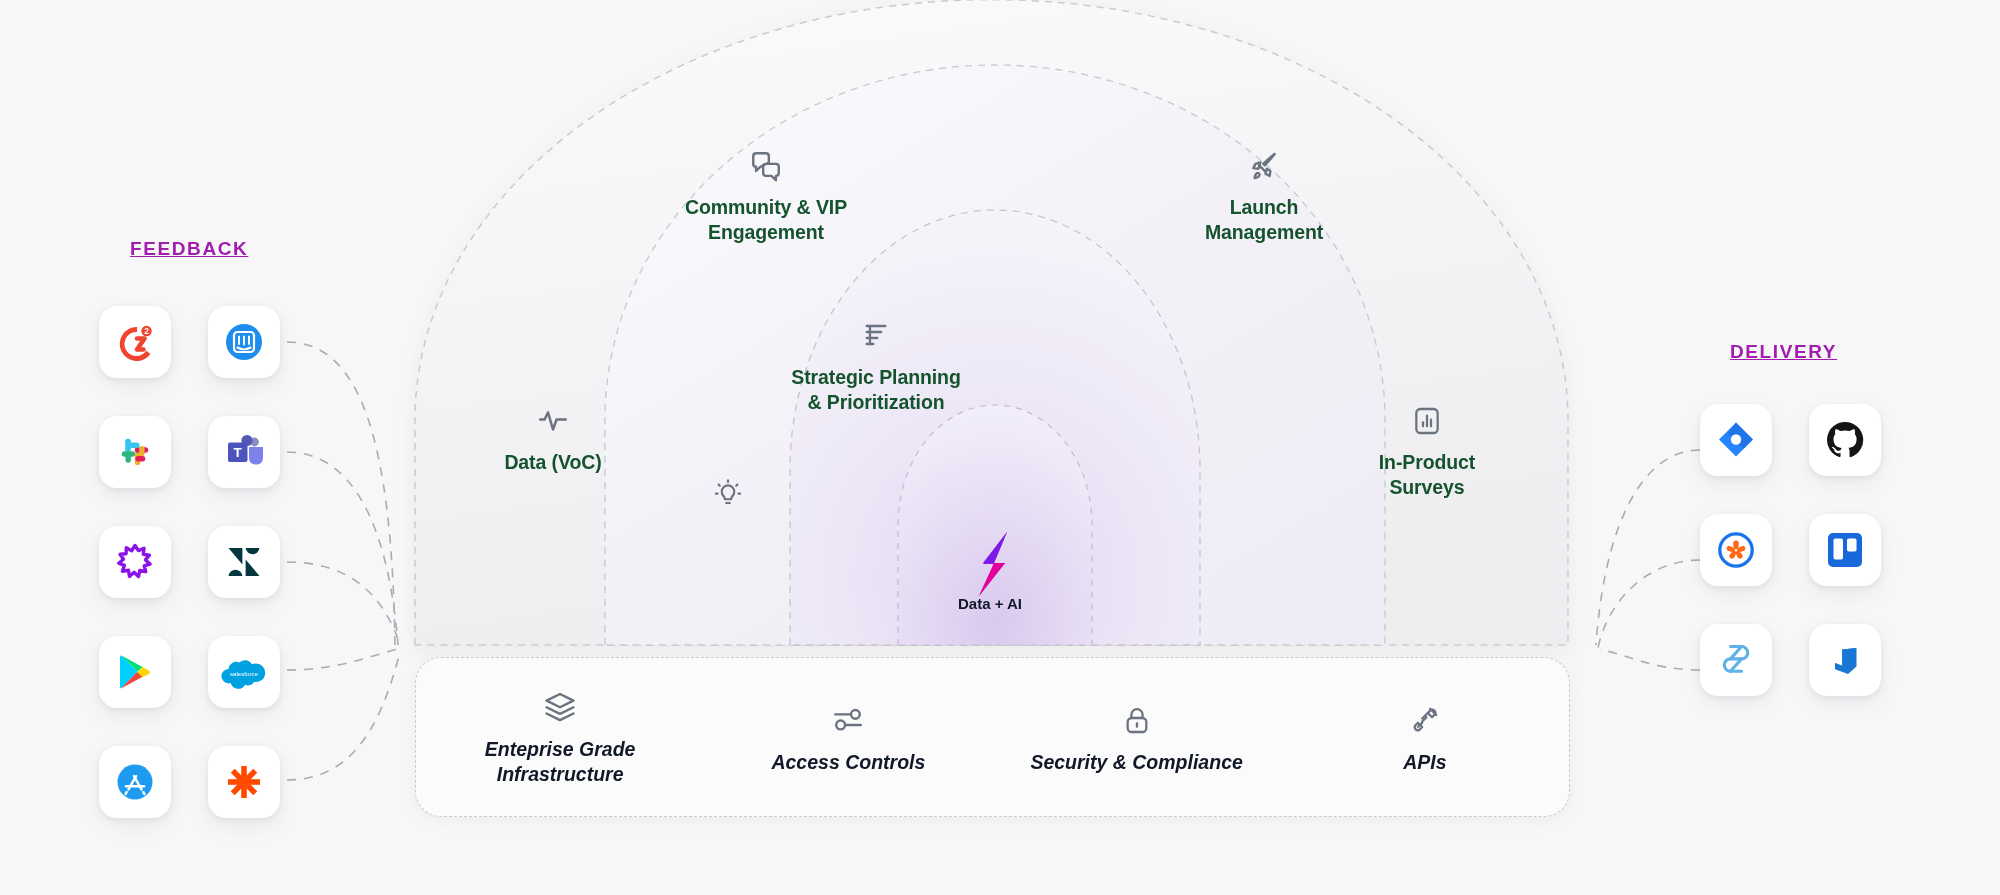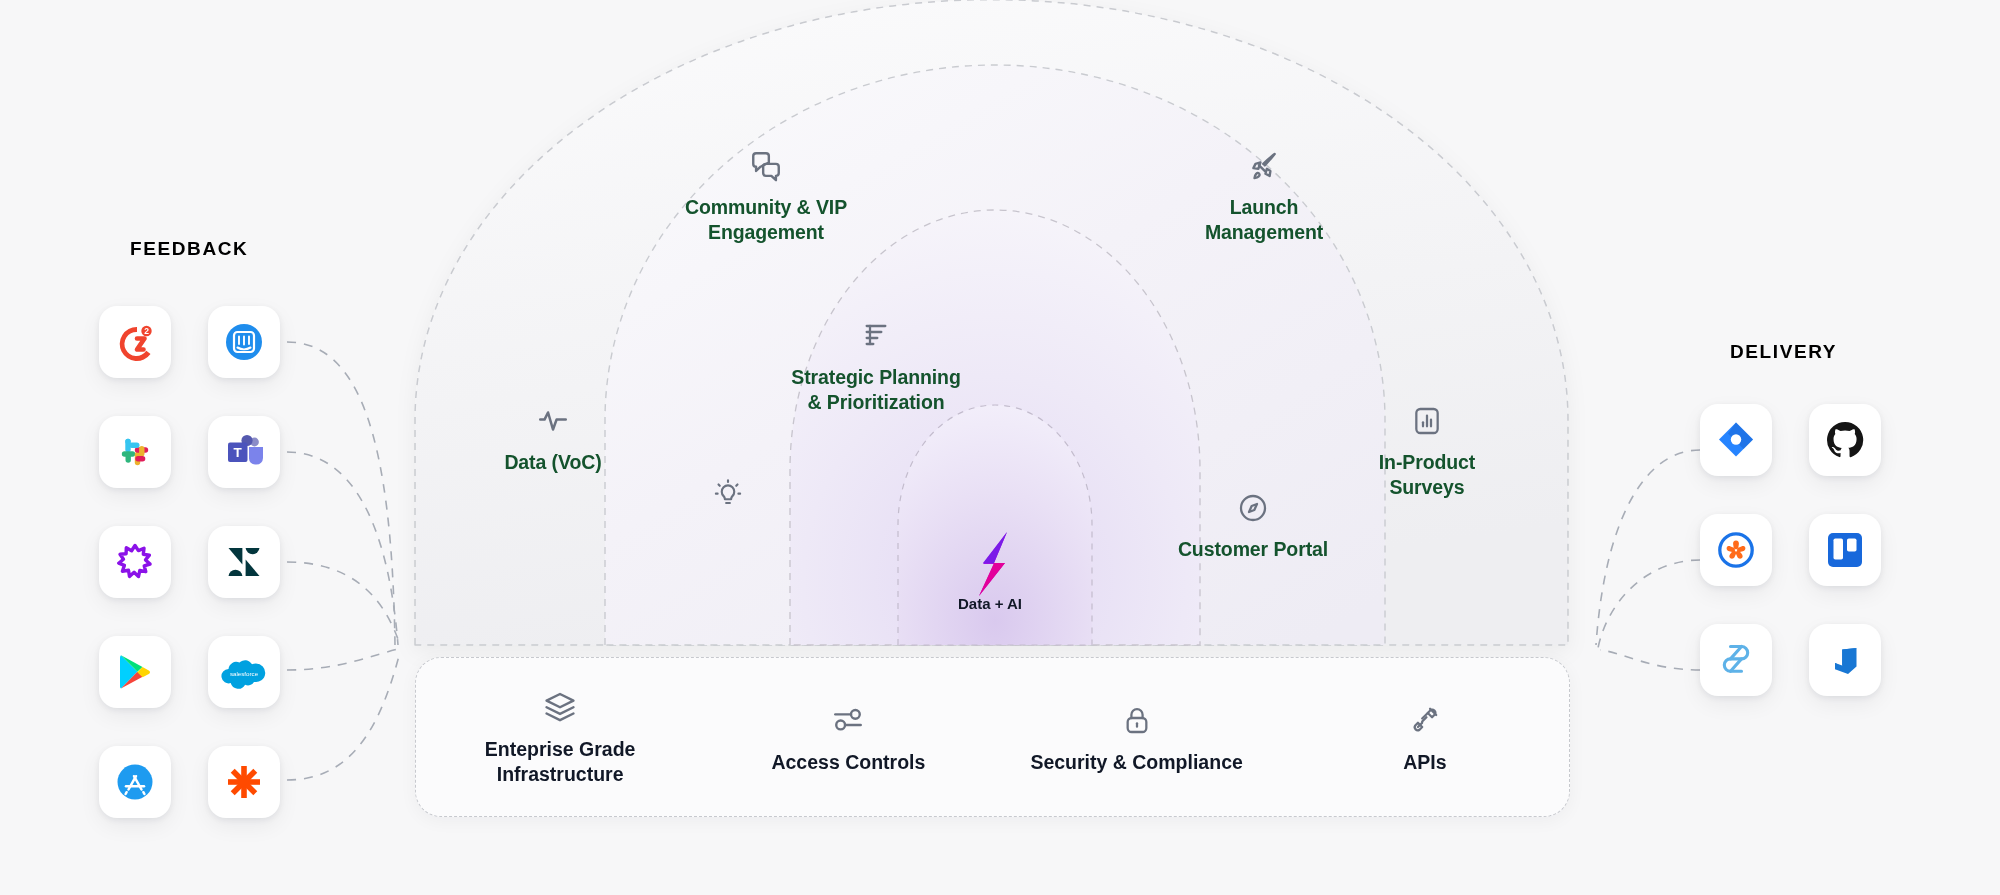--- a/index.html
+++ b/index.html
@@ -11,22 +11,23 @@
     position:relative;
   }
   #stage{position:absolute;inset:0;width:2000px;height:895px;}
 
   
   .col-heading{
     position:absolute;
     font-size:19px;
     font-weight:700;
     letter-spacing:1.6px;
-    color:#000000;
+    color:#a21caf;
     white-space:nowrap;
+    text-decoration:underline;
   }
   #feedback-heading{left:130px;top:238px;}
   #delivery-heading{left:1730px;top:341px;}
 
   
   .icon-card{
     position:absolute;
     width:72px;height:72px;
     background:#ffffff;
     border-radius:18px;
@@ -56,21 +57,21 @@
   }
 
   
   #platform-bar{
     position:absolute;
     left:415px;top:657px;width:1153px;height:158px;
     background:#fbfbfc;
     border:1.6px dashed #c7c9ce;
     border-radius:26px;
     box-shadow:0 4px 18px rgba(16,24,40,.045);
-    display:flex;align-items:center;
+    display:flex;align-items:center;font-style:italic;
   }
   .bar-item{
     flex:1;text-align:center;color:#111827;
   }
   .bar-item .glyph{
     display:flex;align-items:center;justify-content:center;
     height:40px;margin-bottom:10px;color:#6b7280;
   }
   .bar-item .lbl{font-size:19.5px;font-weight:600;line-height:1.28;color:#111827;}
 
@@ -375,29 +376,20 @@
   <div class="node" style="left:728px;top:472px">
     <div class="glyph">
       <svg width="30" height="30" viewBox="0 0 24 24" fill="none" stroke="currentColor" stroke-width="1.7" stroke-linecap="round" stroke-linejoin="round">
         <path d="M8.5 14.5a5 5 0 1 1 7 0c-.8.8-1 1.4-1 2.5h-5c0-1.1-.2-1.7-1-2.5z"></path>
         <path d="M10.5 20h3"></path>
         <path d="M12 1.8v1.4M4.4 5.2l1 1M19.6 5.2l-1 1M2.3 12.5h1.4M20.3 12.5h1.4"></path>
       </svg>
     </div>
   </div>
 
-  <div class="node" style="left:1253px;top:487px">
-    <div class="glyph">
-      <svg width="32" height="32" viewBox="0 0 24 24" fill="none" stroke="currentColor" stroke-width="1.7" stroke-linejoin="round">
-        <circle cx="12" cy="12" r="9"></circle>
-        <path d="M15 9l-2 4.5-4 1.5 2-4.5z"></path>
-      </svg>
-    </div>
-    <div class="lbl">Customer Portal</div>
-  </div>
 
   <div class="node" style="left:1427px;top:400px">
     <div class="glyph">
       <svg width="32" height="32" viewBox="0 0 24 24" fill="none" stroke="currentColor" stroke-width="1.7" stroke-linecap="round" stroke-linejoin="round">
         <rect x="4" y="3" width="16" height="18" rx="3"></rect>
         <path d="M9 16v-3"></path>
         <path d="M12 16V8"></path>
         <path d="M15 16v-5"></path>
       </svg>
     </div>

